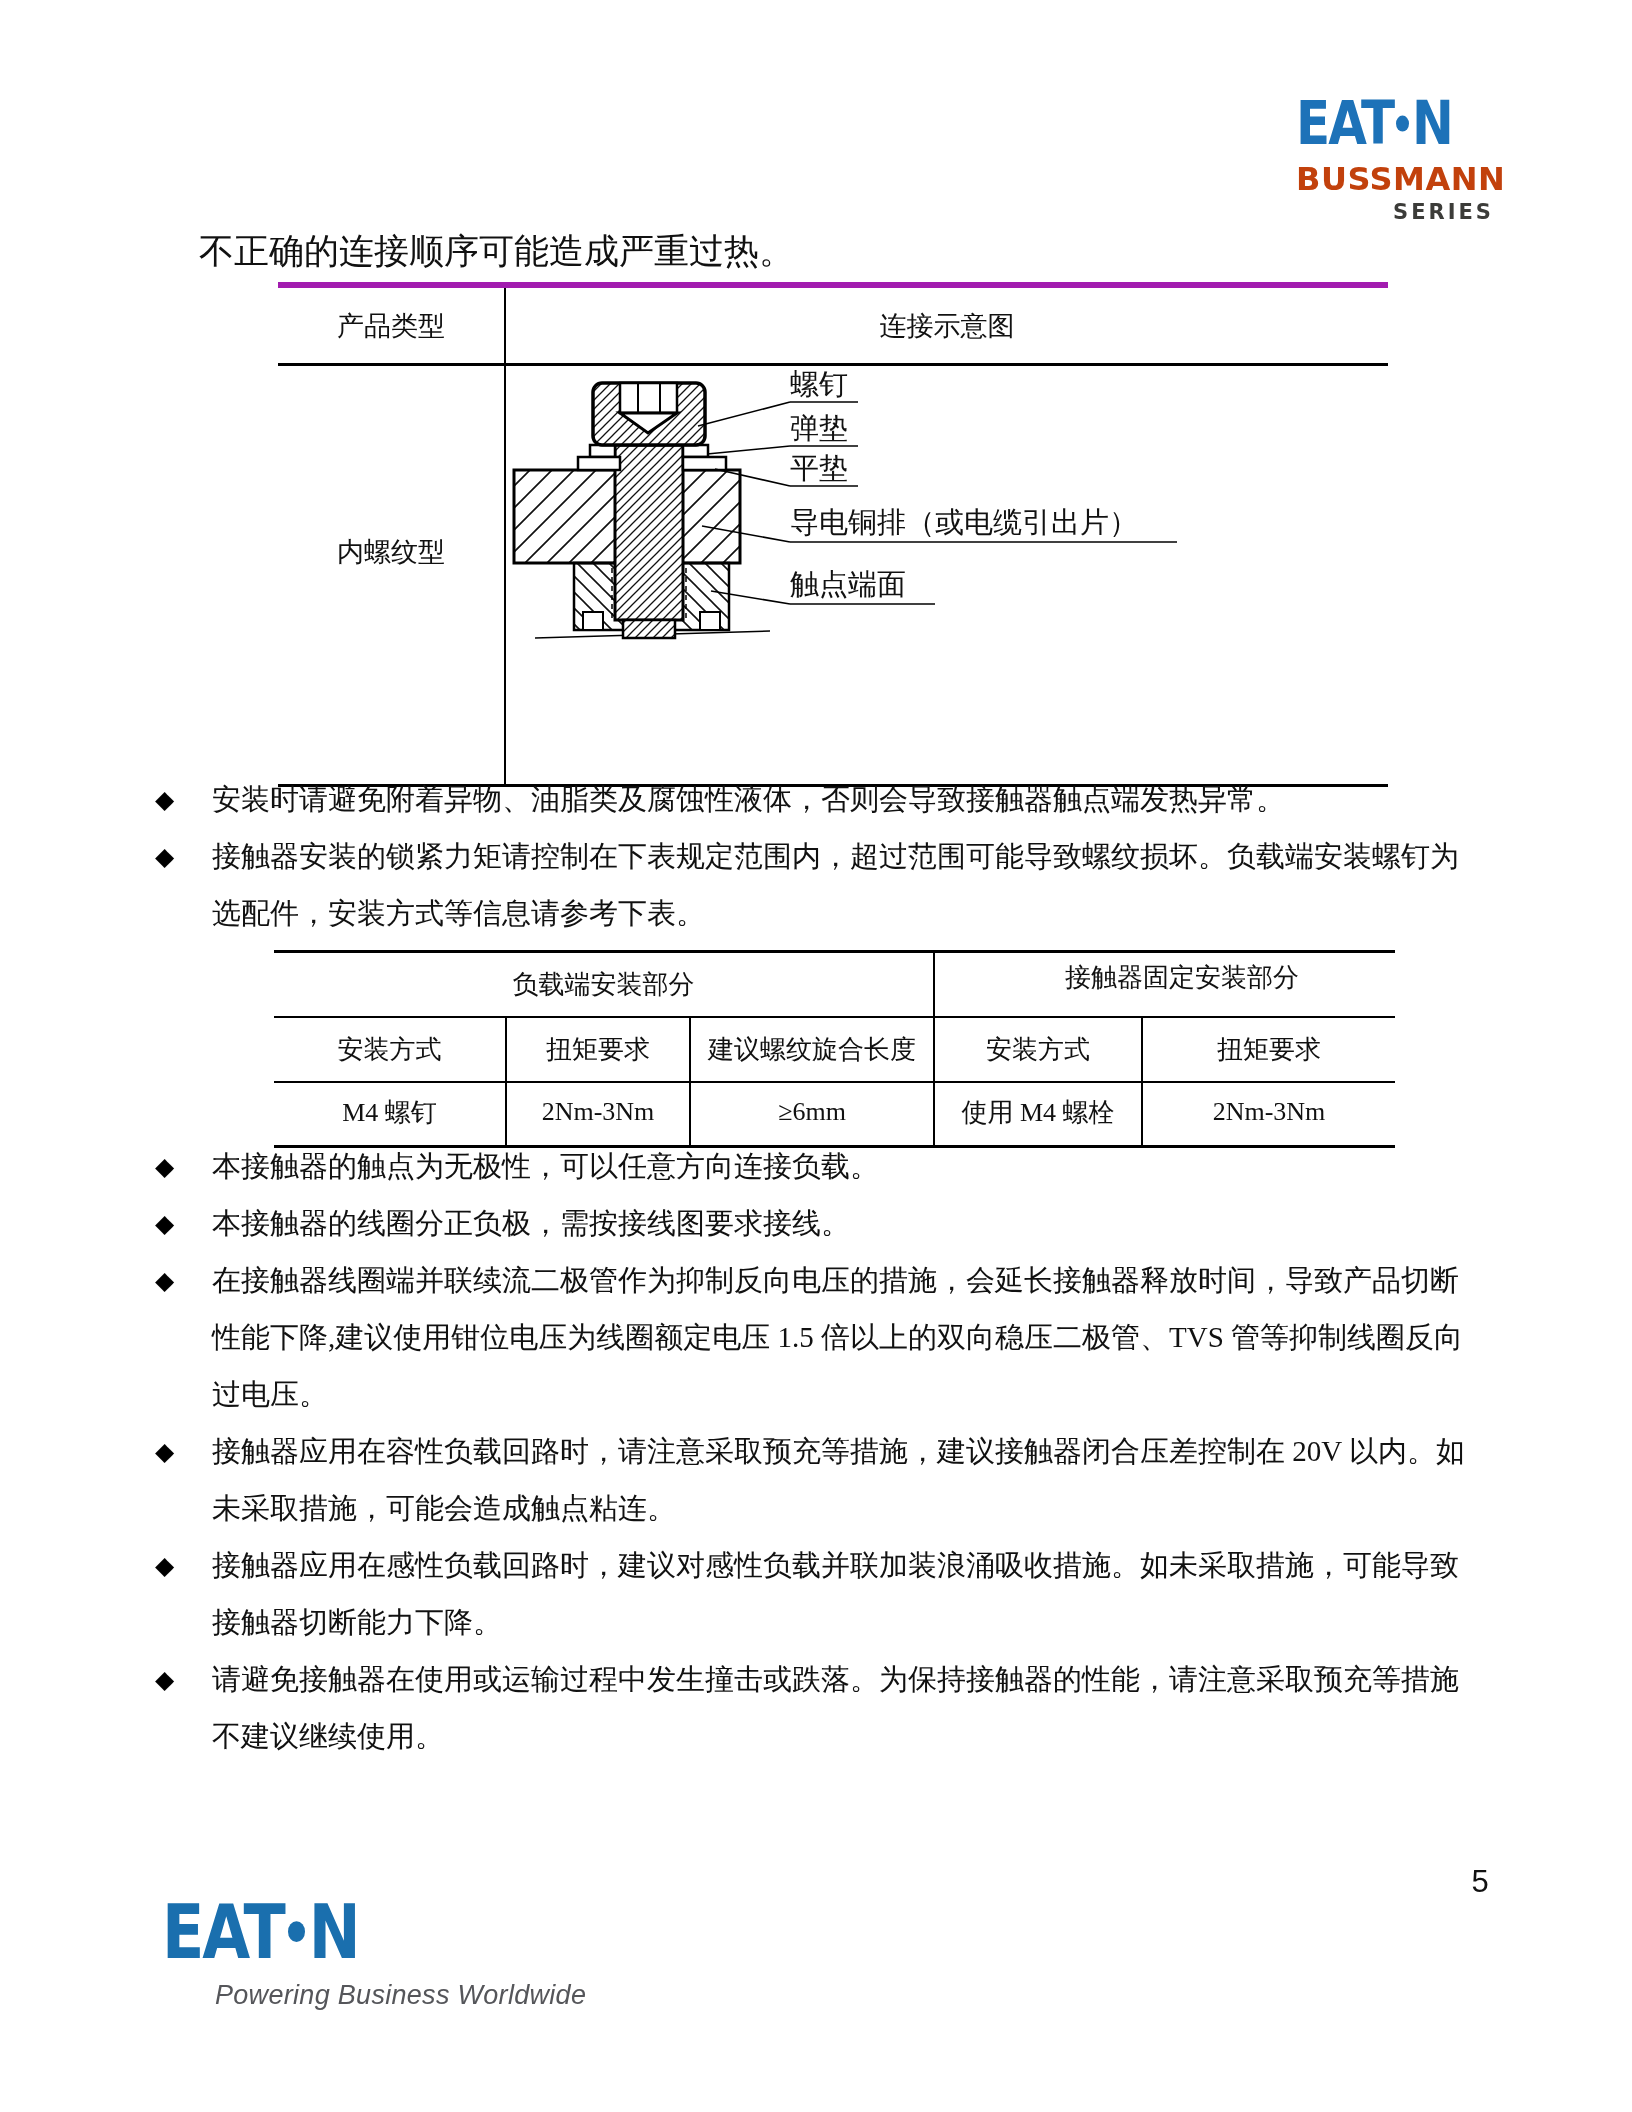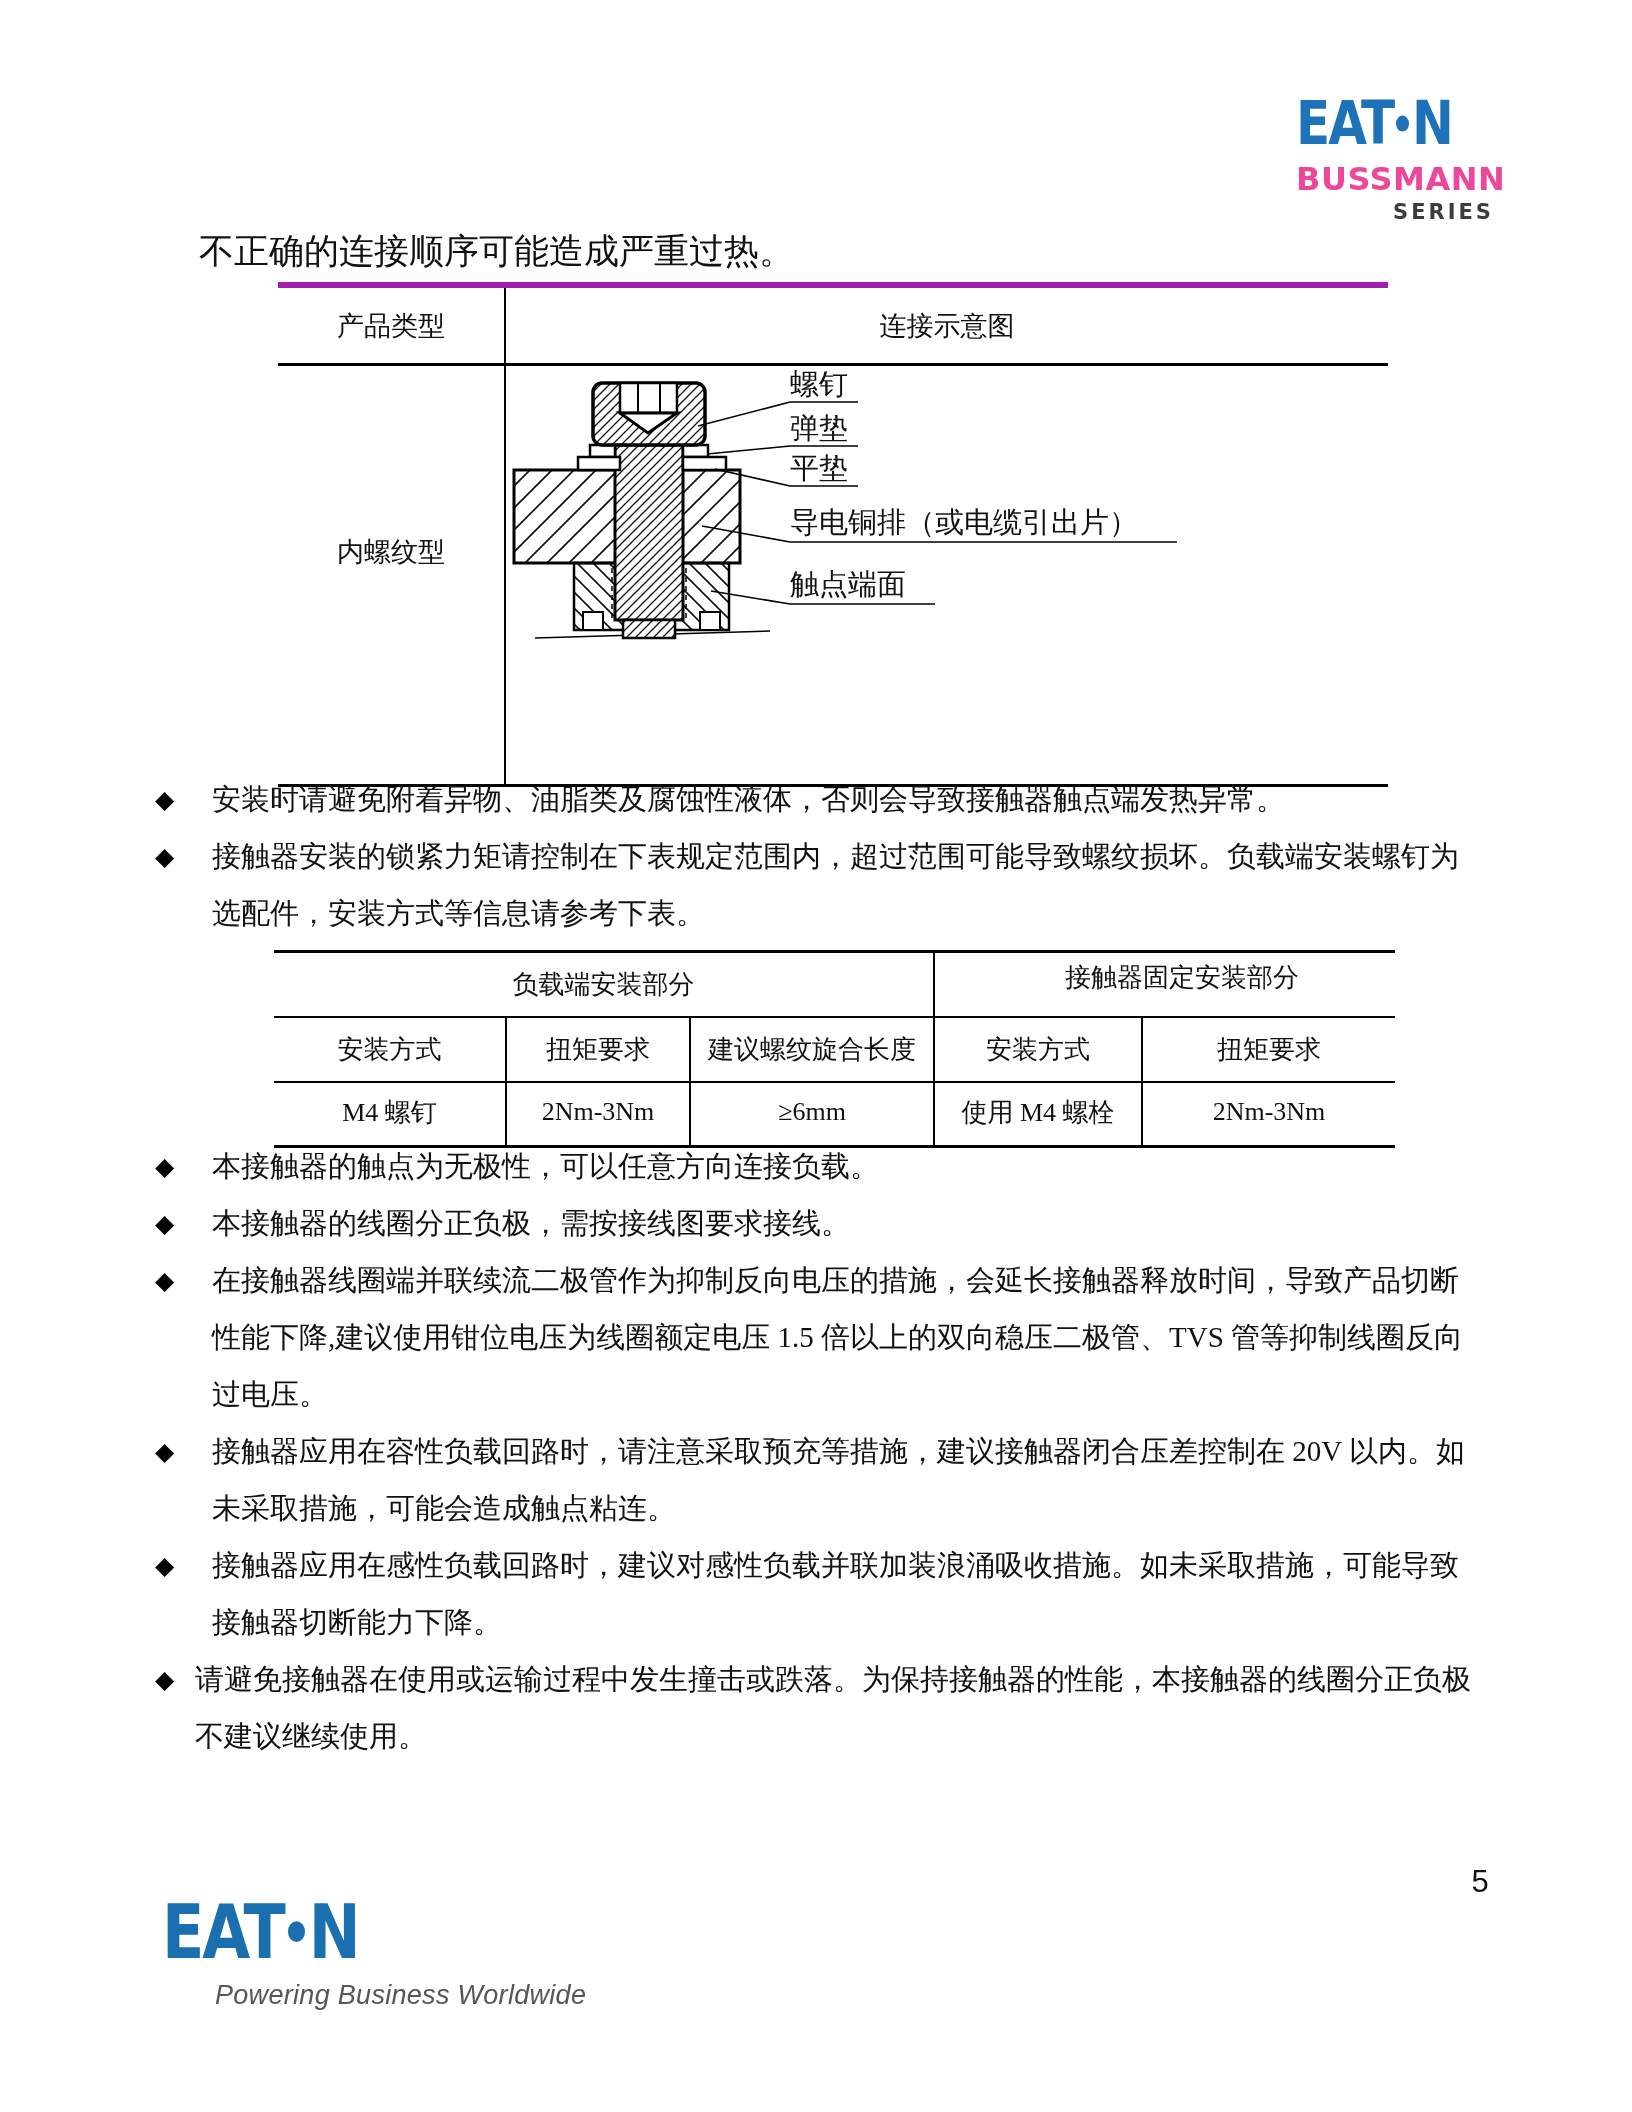--- a/index.html
+++ b/index.html
@@ -13,21 +13,21 @@
   
   .logo-top { left:1296px; top:90px; width:198px; }
   .eaton-word {
     color:#1d72b8; font-family:"DejaVu Sans","Liberation Sans",sans-serif;
     font-weight:bold; font-size:50px; line-height:54px; letter-spacing:-2px;
     transform:scaleY(1.22); transform-origin:top left; white-space:nowrap;
   }
   .eaton-dot { display:inline-block; width:13px; height:13px; border-radius:50%;
     background:#1d72b8; margin:0 3px 7px 3px; vertical-align:middle; }
   .bussmann { font-family:"DejaVu Sans","Liberation Sans",sans-serif; font-weight:bold;
-    font-size:32px; color:#ec4899; letter-spacing:0.5px; margin-top:16px; white-space:nowrap; }
+    font-size:32px; color:#c2410c; letter-spacing:0.5px; margin-top:16px; white-space:nowrap; }
   .series { font-family:"DejaVu Sans","Liberation Sans",sans-serif;
     font-size:21px; color:#3c3c39; letter-spacing:3px; text-align:right; margin-top:2px;font-weight:bold; }
 
   
   .intro { left:199px; top:230px; font-size:35px; line-height:44px; }
 
   
   .table1 { left:278px; top:282px; width:1110px; height:496px;
     border-top:6px solid #a21caf; border-bottom:3px solid #000; }
   .t1-header-line { position:absolute; left:0; right:0; top:75px; height:3px; background:#000; }
@@ -244,21 +244,21 @@
     <div class="bullet">
       <div class="bmark">◆</div>
       <div class="btext">
         <div>接触器应用在感性负载回路时，建议对感性负载并联加装浪涌吸收措施。如未采取措施，可能导致</div>
         <div>接触器切断能力下降。</div>
       </div>
     </div>
     <div class="bullet">
       <div class="bmark">◆</div>
       <div class="btext">
-        <div>请避免接触器在使用或运输过程中发生撞击或跌落。为保持接触器的性能，本接触器的线圈分正负极</div>
+        <div>请避免接触器在使用或运输过程中发生撞击或跌落。为保持接触器的性能，请注意采取预充等措施</div>
         <div>不建议继续使用。</div>
       </div>
     </div>
   </div>
 
   <div class="abs page-number">5</div>
 
   <div class="abs logo-bottom">
     <div class="eaton-word-lg"><span>EAT</span><span class="eaton-dot-lg"></span><span>N</span></div>
     <div class="tagline">Powering Business Worldwide</div>

